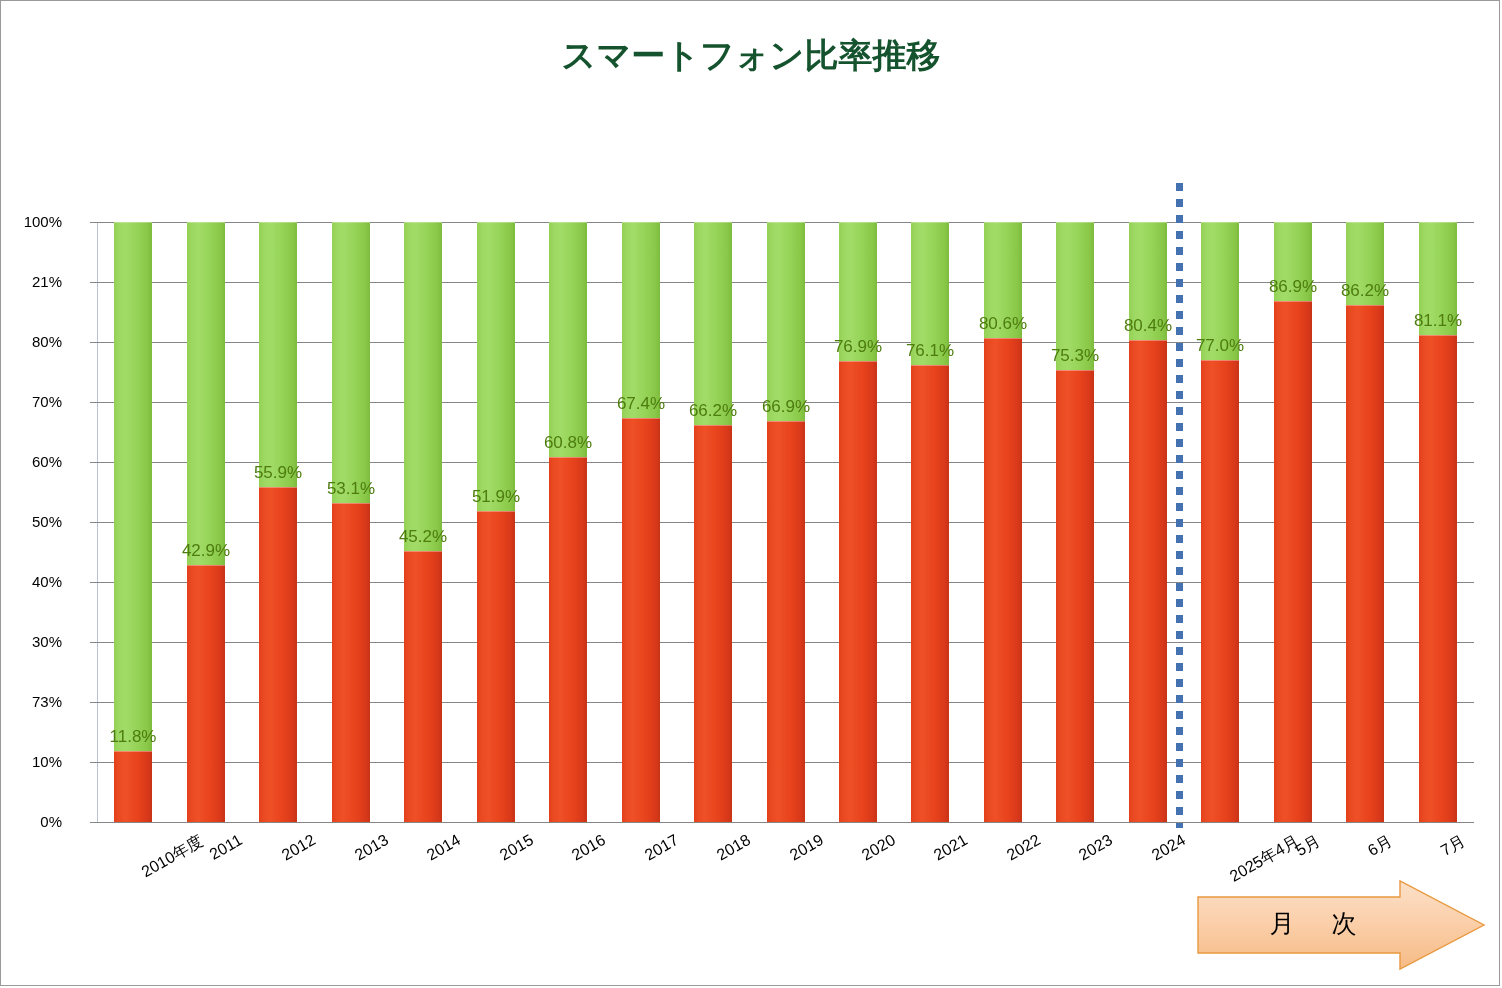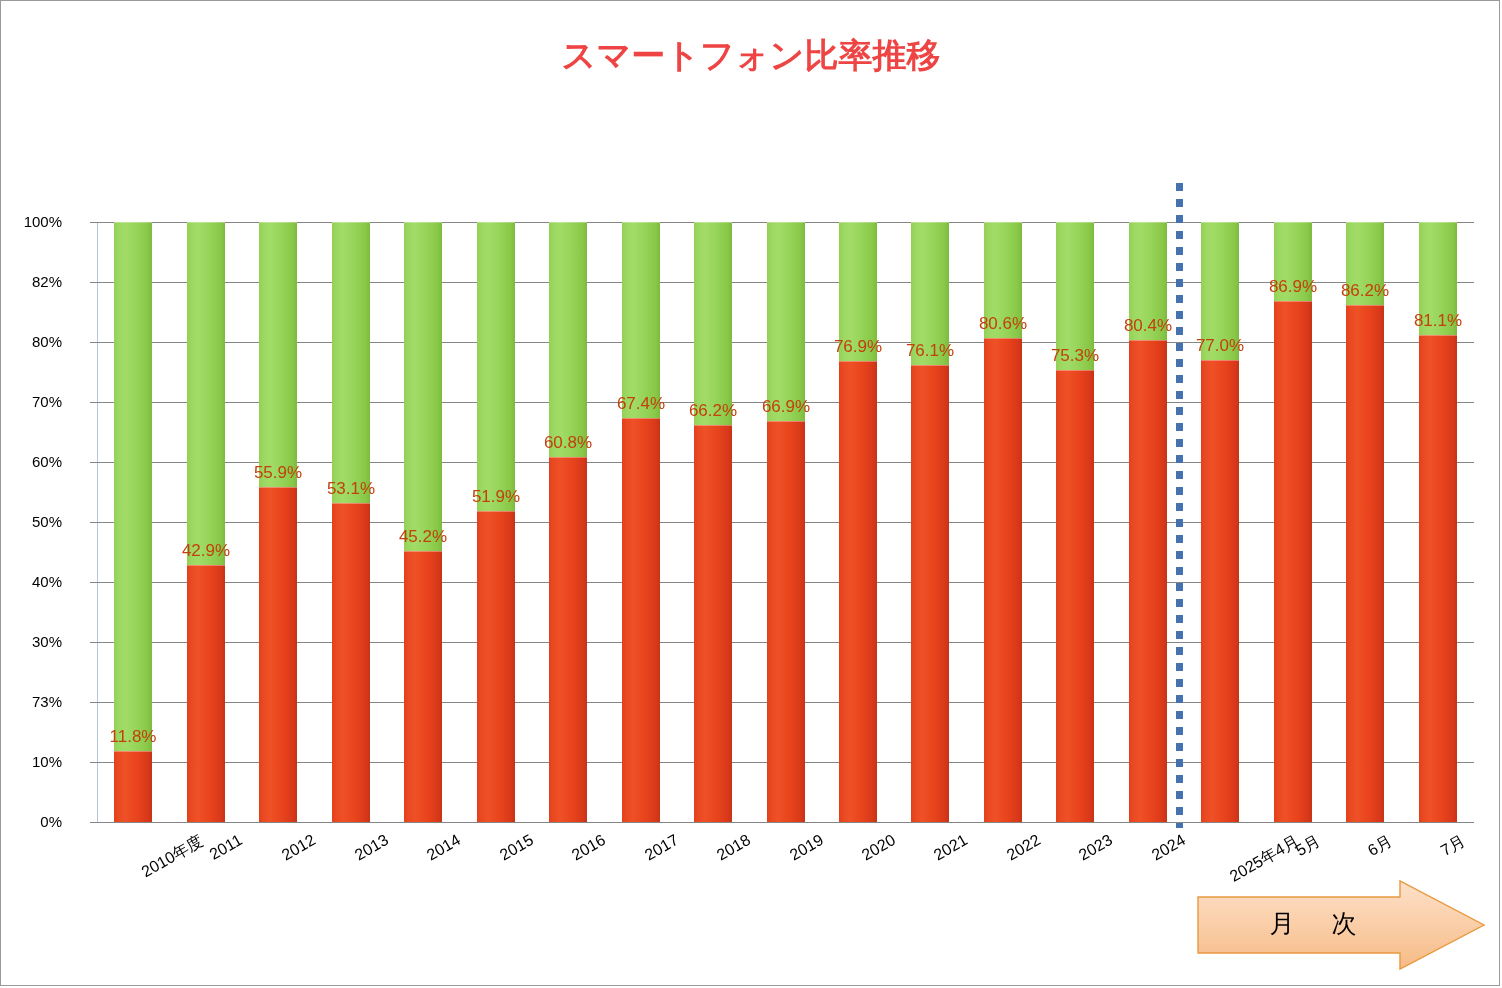--- a/index.html
+++ b/index.html
@@ -23,21 +23,21 @@
     box-sizing: border-box;
   }
   #chart-title {
     position: absolute;
     left: 0;
     top: 32px;
     width: 1500px;
     text-align: center;
     font-size: 34px;
     font-weight: bold;
-    color: #ef4444;
+    color: #14532d;
     letter-spacing: 0px;
     font-family: "Liberation Sans", sans-serif;
   }
   #legend {
     position: absolute;
     left: 0;
     top: 106px;
     width: 1500px;
     display: flex;
     justify-content: center;
@@ -132,21 +132,21 @@
     position: absolute;
     left: 0;
     width: 38px;
     background: linear-gradient(to right,
         #93d053 0%, #9cd861 12%, #a2dc68 30%, #95d357 62%, #88c747 88%, #7cbb3d 100%);
     box-shadow: inset 0 1px 0 rgba(255,255,255,0.3);
   }
   .bar-label {
     position: absolute;
     font-size: 17px;
-    color: #c2410c;
+    color: #4d7c0f;
     white-space: nowrap;
     transform: translateX(-50%);
     left: 19px;
   }
   .x-label {
     position: absolute;
     font-size: 16px;
     color: #000000;
     white-space: nowrap;
     transform-origin: right top;
@@ -344,21 +344,21 @@
   <div id="y-labels">
       <div class="y-label" style="top: 600px;">0%</div>
       <div class="y-label" style="top: 540px;">10%</div>
       <div class="y-label" style="top: 480px;">73%</div>
       <div class="y-label" style="top: 420px;">30%</div>
       <div class="y-label" style="top: 360px;">40%</div>
       <div class="y-label" style="top: 300px;">50%</div>
       <div class="y-label" style="top: 240px;">60%</div>
       <div class="y-label" style="top: 180px;">70%</div>
       <div class="y-label" style="top: 120px;">80%</div>
-      <div class="y-label" style="top: 60px;">82%</div>
+      <div class="y-label" style="top: 60px;">21%</div>
       <div class="y-label" style="top: 0px;">100%</div>
     </div>
   <div id="x-labels">
       <div class="x-label" style="left: 32px; top: 4px;">2010年度</div>
       <div class="x-label" style="left: 105px; top: 4px;">2011</div>
       <div class="x-label" style="left: 177px; top: 4px;">2012</div>
       <div class="x-label" style="left: 250px; top: 4px;">2013</div>
       <div class="x-label" style="left: 322px; top: 4px;">2014</div>
       <div class="x-label" style="left: 395px; top: 4px;">2015</div>
       <div class="x-label" style="left: 467px; top: 4px;">2016</div>

